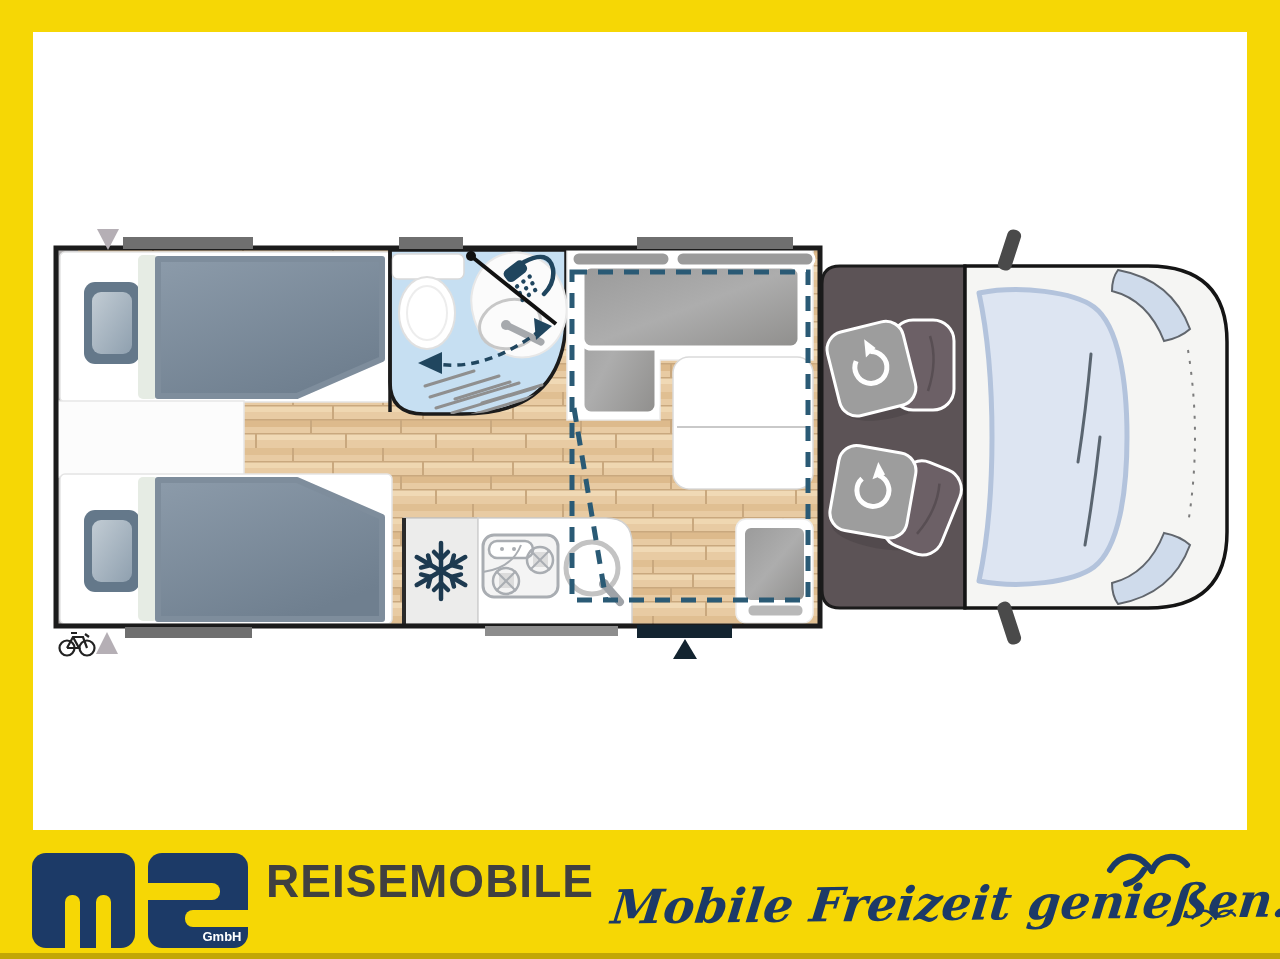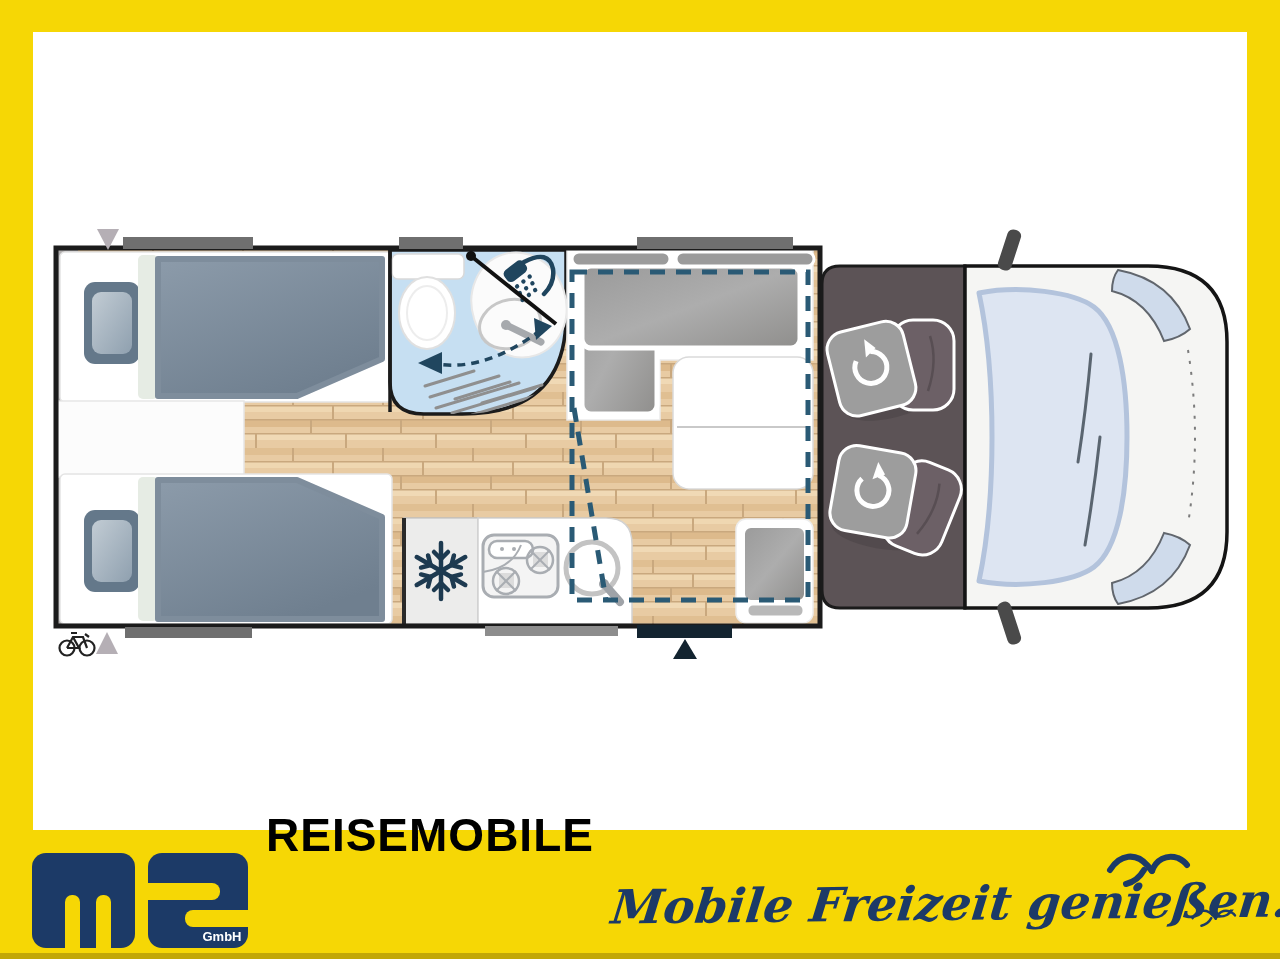--- a/index.html
+++ b/index.html
@@ -7,22 +7,22 @@
     width:1280px;height:959px;position:relative;overflow:hidden;
     background:#F6D705;
     font-family:"Liberation Sans", sans-serif;
   }
   .canvas{position:absolute;left:33px;top:32px;width:1214px;height:798px;background:#ffffff;}
   .plan-svg{position:absolute;left:0;top:0;width:1280px;height:959px;}
   .band{position:absolute;left:0;top:830px;width:1280px;height:129px;background:#F6D705;}
   .band-shade{position:absolute;left:0;top:953px;width:1280px;height:6px;background:rgba(96,78,6,0.35);}
   .logo-svg{position:absolute;left:32px;top:853px;width:216px;height:95px;}
   .wordmark{
-    position:absolute;left:266px;top:812px;
-    color:#000000;font-size:46px;font-weight:bold;letter-spacing:1px;line-height:1;
+    position:absolute;left:266px;top:858px;
+    color:#404040;font-size:46px;font-weight:bold;letter-spacing:1px;line-height:1;
     font-family:"Liberation Sans", sans-serif;
   }
   .slogan{
     position:absolute;left:612px;top:880px;
     color:#1C3A67;font-size:47px;font-weight:bold;font-style:italic;line-height:1;
     font-family:"DejaVu Serif", serif;
     transform:skewX(-7deg) rotate(-0.6deg);
     white-space:nowrap;
   }
   .birds-svg{position:absolute;left:1098px;top:848px;width:160px;height:95px;}

